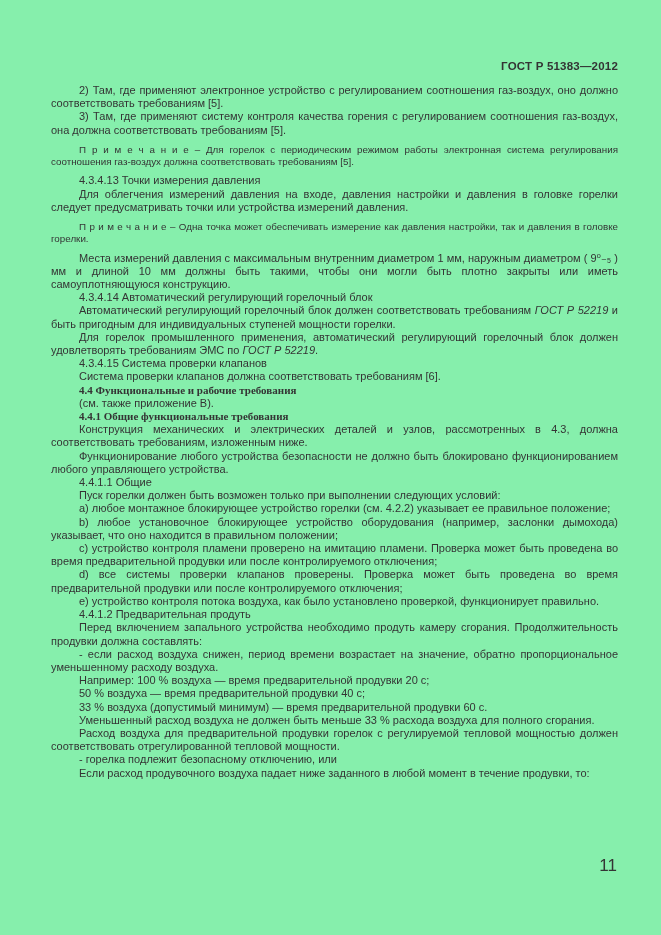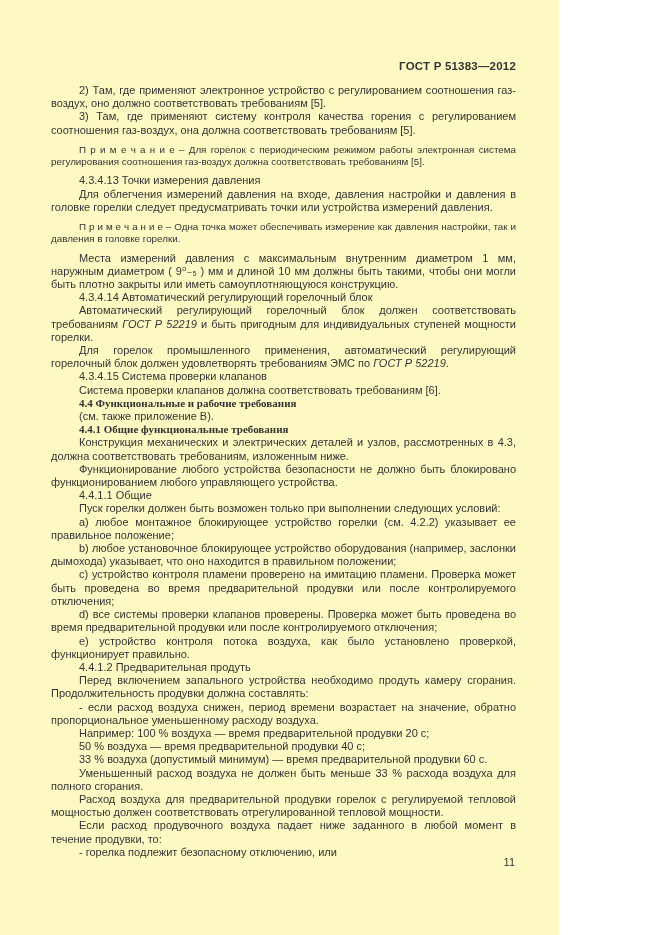--- a/index.html
+++ b/index.html
@@ -1,20 +1,20 @@
 <!DOCTYPE html>
 <html><head>
 <meta charset="utf-8">
 <style>
   html, body { margin: 0; padding: 0; background: #ffffff; }
   .page {
     position: relative;
-    width: 559px;
+    width: 661px;
     height: 935px;
-    background: #fef9c3;
+    background: #86efac;
     box-sizing: border-box;
     padding: 0 43px 0 45px;
     font-family: "Liberation Sans", "DejaVu Sans", sans-serif;
     color: #343434;
     overflow: hidden;
   }
   .doc-header {
     margin: 0;
     padding-top: 60px;
     text-align: right;
@@ -36,21 +36,21 @@
     font-size: 9.8px;
     line-height: 11.8px;
     text-align: justify;
     text-indent: 28px;
   }
   .it { font-style: italic; }
   .page-number {
     position: absolute;
     right: 44px;
     top: 856px;
-    font-size: 11px;
+    font-size: 17px;
   }
 </style>
 </head>
 <body>
 
 <div class="page">
 
   <p class="doc-header">ГОСТ Р 51383—2012</p>
 
   <div class="content">
@@ -79,18 +79,18 @@
     <p class="p">d) все системы проверки клапанов проверены. Проверка может быть проведена во время предварительной продувки или после контролируемого отключения;</p>
     <p class="p">e) устройство контроля потока воздуха, как было установлено проверкой, функционирует правильно.</p>
     <p class="p">4.4.1.2 Предварительная продуть</p>
     <p class="p">Перед включением запального устройства необходимо продуть камеру сгорания. Продолжительность продувки должна составлять:</p>
     <p class="p">- если расход воздуха снижен, период времени возрастает на значение, обратно пропорциональное уменьшенному расходу воздуха.</p>
     <p class="p">Например: 100 % воздуха — время предварительной продувки 20 с;</p>
     <p class="p">50 % воздуха — время предварительной продувки 40 с;</p>
     <p class="p">33 % воздуха (допустимый минимум) — время предварительной продувки 60 с.</p>
     <p class="p">Уменьшенный расход воздуха не должен быть меньше 33 % расхода воздуха для полного сгорания.</p>
     <p class="p">Расход воздуха для предварительной продувки горелок с регулируемой тепловой мощностью должен соответствовать отрегулированной тепловой мощности.</p>
+    <p class="p">- горелка подлежит безопасному отключению, или</p>
     <p class="p">Если расход продувочного воздуха падает ниже заданного в любой момент в течение продувки, то:</p>
-    <p class="p">- горелка подлежит безопасному отключению, или</p>
   </div>
 
   <div class="page-number">11</div>
 </div>
 
 </body></html>

